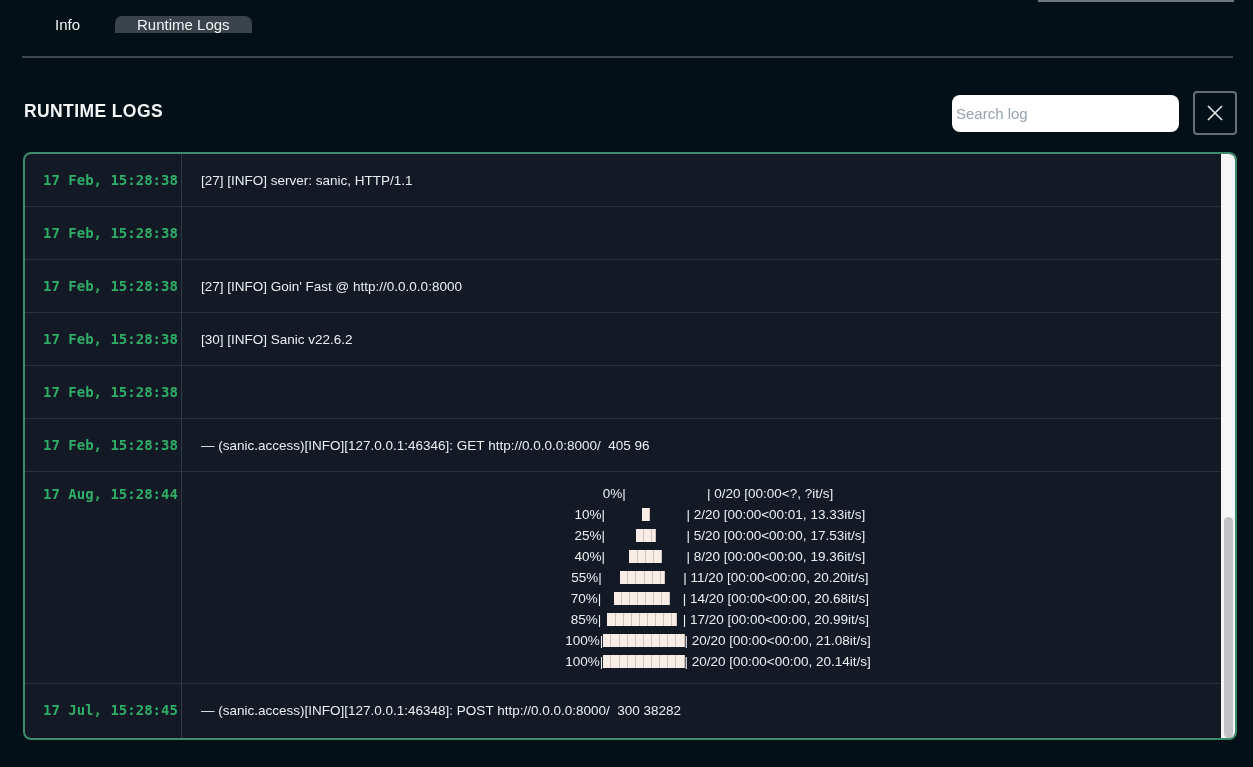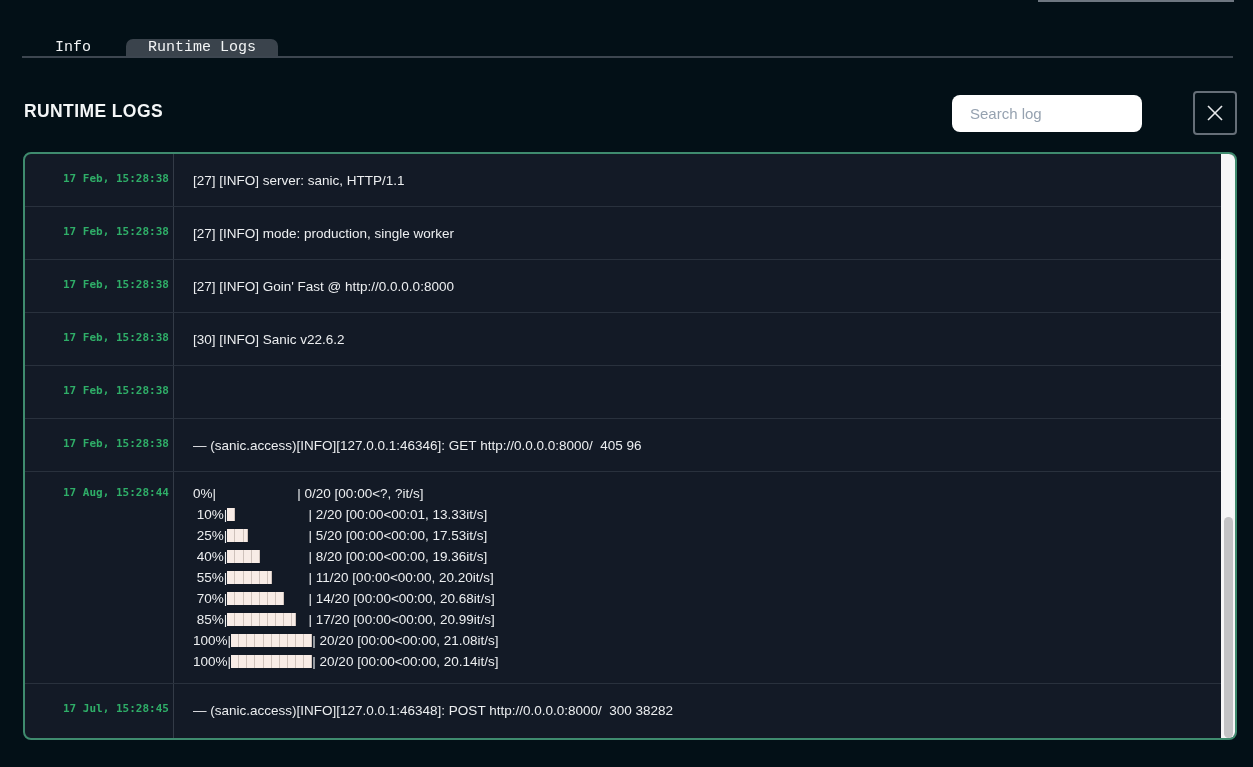--- a/index.html
+++ b/index.html
@@ -18,39 +18,39 @@
     font-family:"Liberation Sans", sans-serif;
     color:var(--msg_text);
   }
   
   .top-artifact{position:absolute;left:1038px;top:0;width:196px;height:2px;background:var(--artifact);}
 
   
   .tabbar{
     position:absolute;left:22px;right:20px;top:16px;height:42px;
     border-bottom:2px solid var(--tab_divider);
-    display:flex;align-items:flex-end;padding-left:11px;font-family:Liberation Mono, monospace;
+    display:flex;align-items:flex-start;padding-left:11px;
   }
   .tab{
     appearance:none;background:transparent;border:none;cursor:pointer;
     color:var(--tab_text);font-family:inherit;font-size:15px;
     padding:0 22px;margin-right:13px;display:flex;align-items:center;
     border-radius:7px 7px 0 0;
   }
   .tab.active{background:var(--tab_active_bg);}
 
   
   .page-title{
     position:absolute;left:24px;top:101px;
     font-size:17.5px;font-weight:700;letter-spacing:.4px;color:var(--title_text);
   }
   .search-input{
-    position:absolute;left:952px;top:95px;width:190px;height:37px;
+    position:absolute;left:952px;top:95px;width:227px;height:37px;
     background:var(--search_bg);border:none;border-radius:8px;
-    padding:0 14px 0 18px;font-family:inherit;font-size:15px;color:#8b5cf6;outline:none;
+    padding:0 14px 0 4px;font-family:inherit;font-size:15px;color:#8b5cf6;outline:none;
   }
   .search-input::placeholder{color:var(--search_placeholder);}
   .close-btn{
     position:absolute;left:1193px;top:91px;width:44px;height:44px;
     background:transparent;border:2px solid var(--close_border);border-radius:4px;
     display:flex;align-items:center;justify-content:center;cursor:pointer;
   }
   .close-btn svg{display:block;}
 
   
@@ -58,32 +58,32 @@
     position:absolute;left:23px;top:152px;width:1214px;height:588px;
     background:var(--panel_bg);
     border:2px solid var(--panel_border);border-radius:8px;
     overflow:hidden;
     display:flex;flex-direction:column;
   }
   .log-table{display:flex;flex-direction:column;flex:1;}
   .log-row{display:flex;border-bottom:1px solid var(--row_divider);min-height:53px;}
   .log-row:last-child{border-bottom:none;flex:1;}
   .log-time{
-    flex:none;width:129px;border-right:1px solid var(--col_divider);
+    flex:none;width:157px;border-right:1px solid var(--col_divider);
     padding:18px 0 0 18px;
-    font-family:"DejaVu Sans Mono", monospace;font-weight:700;font-size:11px;
-    color:var(--timestamp_green);white-space:pre;margin-left:20px;
+    font-family:"DejaVu Sans Mono", monospace;font-weight:700;font-size:14px;
+    color:var(--timestamp_green);white-space:pre;
   }
   .log-msg{
     flex:1;padding:17px 0 0 19px;
     font-family:Liberation Sans, sans-serif;font-size:13.5px;
     color:var(--msg_text);white-space:pre;line-height:19px;
   }
   .log-row.progress-row .log-time{padding-top:14px;}
-  .log-row.progress-row .log-msg{padding-top:11px;padding-bottom:11px;}
+  .log-row.progress-row .log-msg{padding-top:11px;padding-bottom:11px;text-align:center;}
   .pline{line-height:21px;white-space:pre;}
   .pbar{
     display:inline-block;width:81.3px;height:13px;vertical-align:-2px;
     font-size:0;white-space:nowrap;overflow:hidden;
   }
   .pcell{
     display:inline-block;width:8.13px;height:13px;background:var(--block_fill);
     box-shadow:inset -1px 0 0 var(--block_seam);
   }
   .pcell.half{width:4.1px;}
@@ -116,21 +116,20 @@
 </button>
 
 <section class="log-panel">
   <div class="log-table">
       <div class="log-row">
         <div class="log-time">17 Feb, 15:28:38</div>
         <div class="log-msg">[27] [INFO] server: sanic, HTTP/1.1</div>
       </div>
       <div class="log-row">
         <div class="log-time">17 Feb, 15:28:38</div>
-        <div class="log-msg">[27] [INFO] mode: production, single worker</div>
       </div>
       <div class="log-row">
         <div class="log-time">17 Feb, 15:28:38</div>
         <div class="log-msg">[27] [INFO] Goin' Fast @ http://0.0.0.0:8000</div>
       </div>
       <div class="log-row">
         <div class="log-time">17 Feb, 15:28:38</div>
         <div class="log-msg">[30] [INFO] Sanic v22.6.2</div>
       </div>
       <div class="log-row">

